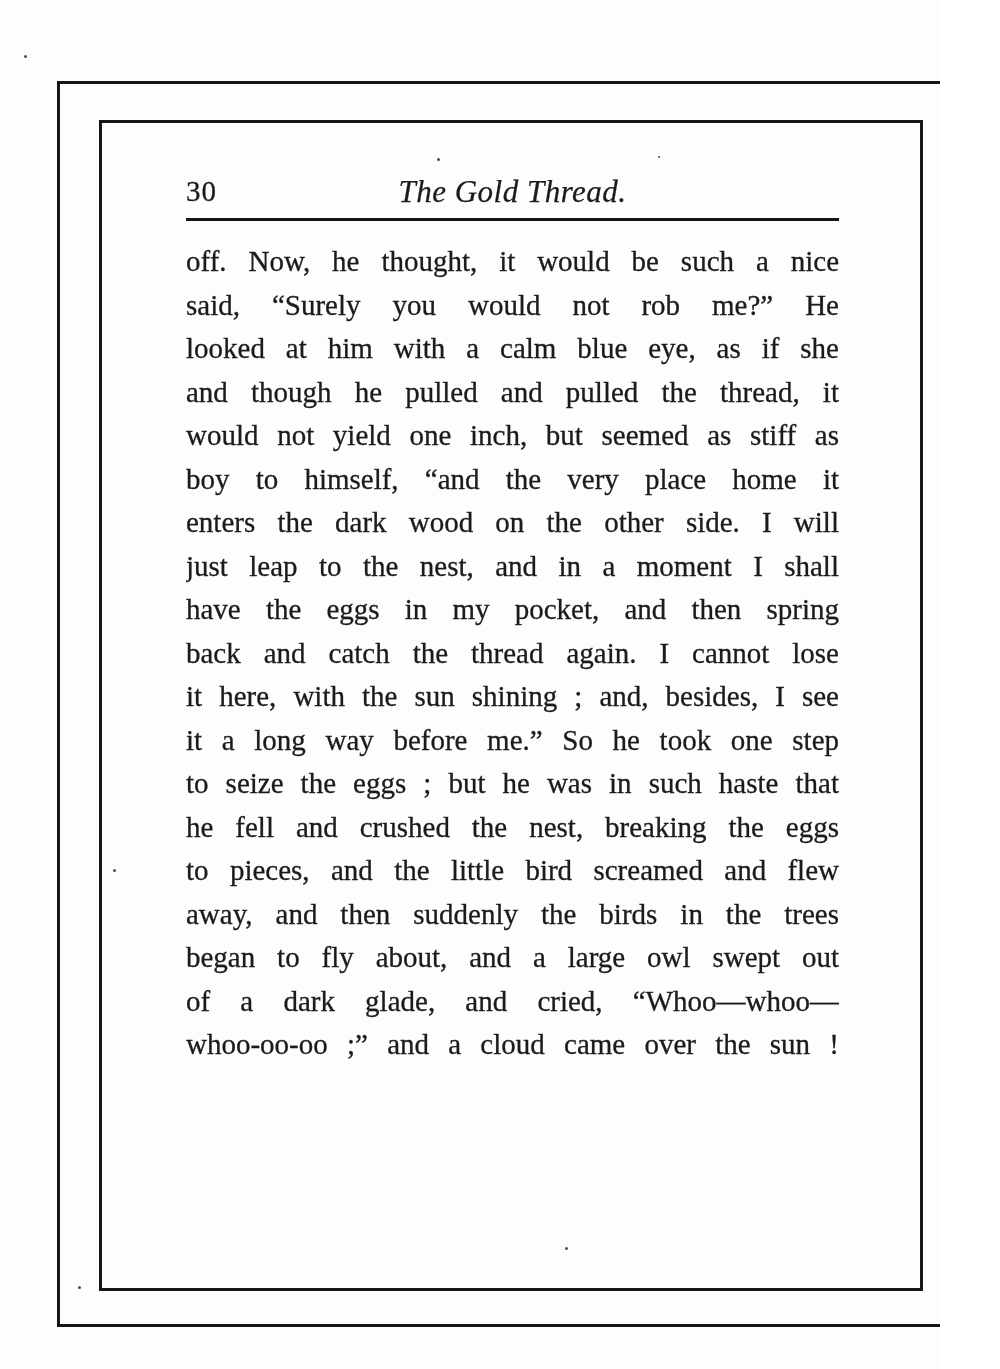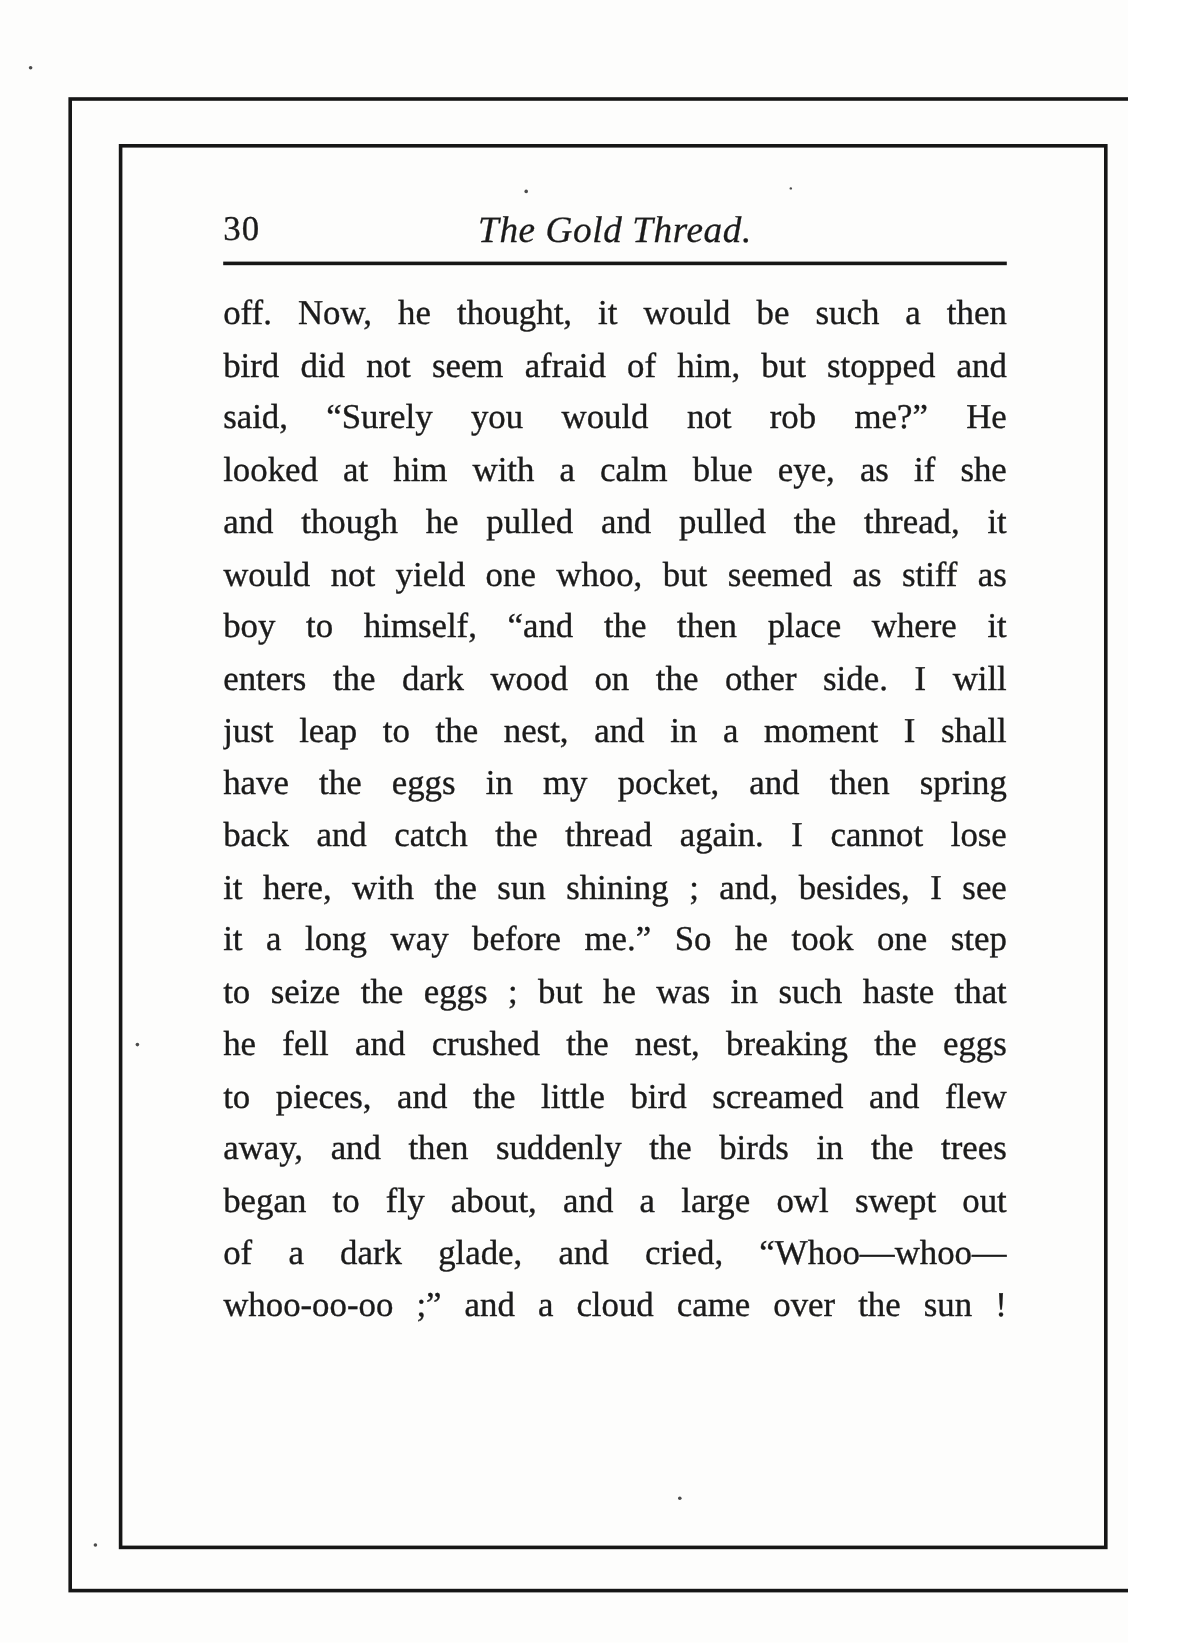--- a/index.html
+++ b/index.html
@@ -111,27 +111,26 @@
   <div class="inner-frame"></div>
 
   <div class="header-row">
     <span class="page-number">30</span>
     <span class="running-title">The Gold Thread.</span>
   </div>
 
   <div class="header-rule"></div>
 
   <div class="body-text">
-      <p>off.  Now, he thought, it would be such a then</p>
-      <p>bird did not seem afraid of him, but stopped and</p>
+      <p>off.  Now, he thought, it would be such a nice</p>
       <p>said, “Surely you would not rob me?”  He</p>
       <p>looked at him with a calm blue eye, as if she</p>
       <p>and though he pulled and pulled the thread, it</p>
-      <p>would not yield one whoo, but seemed as stiff as</p>
-      <p>boy to himself, “and the then place where it</p>
+      <p>would not yield one inch, but seemed as stiff as</p>
+      <p>boy to himself, “and the very place home it</p>
       <p>enters the dark wood on the other side.  I will</p>
       <p>just leap to the nest, and in a moment I shall</p>
       <p>have the eggs in my pocket, and then spring</p>
       <p>back and catch the thread again.  I cannot lose</p>
       <p>it here, with the sun shining ; and, besides, I see</p>
       <p>it a long way before me.”  So he took one step</p>
       <p>to seize the eggs ; but he was in such haste that</p>
       <p>he fell and crushed the nest, breaking the eggs</p>
       <p>to pieces, and the little bird screamed and flew</p>
       <p>away, and then suddenly the birds in the trees</p>

